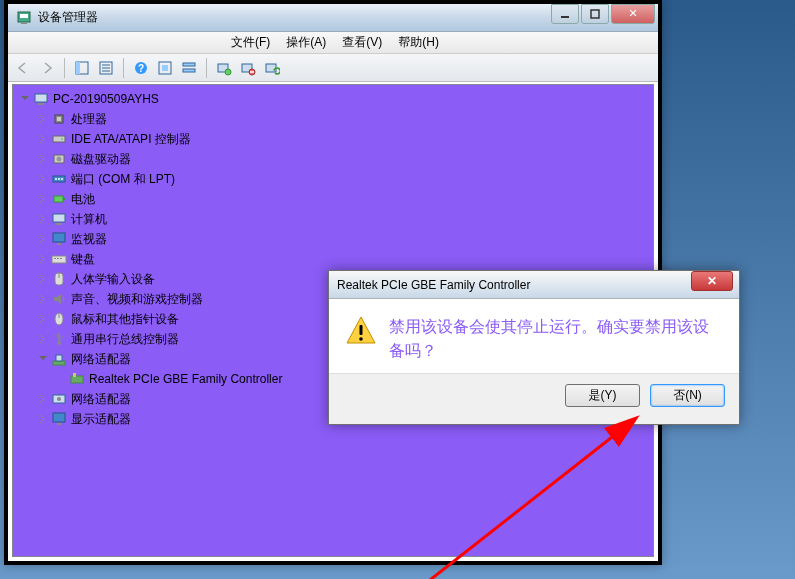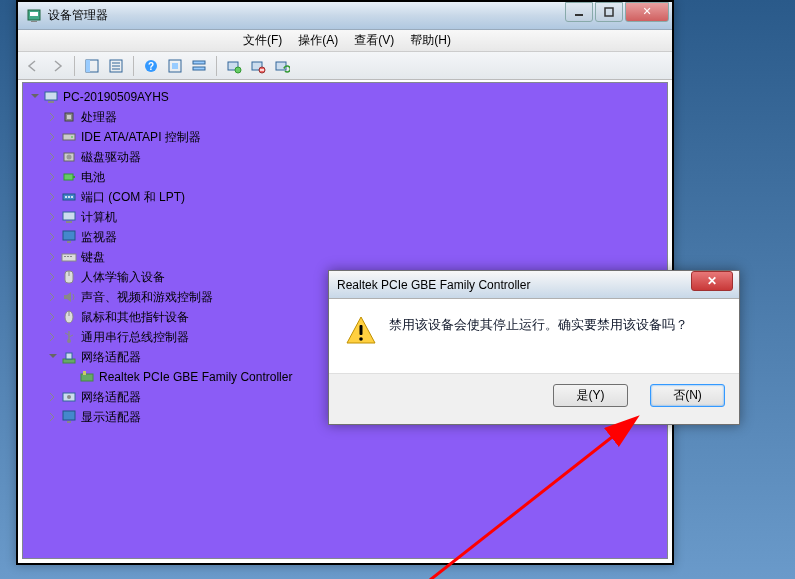--- a/index.html
+++ b/index.html
@@ -1,18 +1,18 @@
 <!DOCTYPE html>
 <html><head>
 <meta charset="utf-8">
 <style>
 * { box-sizing: border-box; margin: 0; padding: 0; font-family: "Microsoft YaHei", "Segoe UI", Tahoma, sans-serif; }
 body { width: 795px; height: 579px; background: linear-gradient(180deg, #2a5a8a 0%, #4a7aaa 50%, #6a9aca 100%); position: relative; overflow: hidden; }
 
-.window { position: absolute; top: 0; left: 16px; width: 658px; height: 565px; background: #fff; border: 2px solid #000000; box-shadow: 0 0 10px rgba(0,0,0,0.3); }
+.window { position: absolute; top: 0; left: 4px; width: 658px; height: 565px; background: #fff; border: 4px solid #000000; box-shadow: 0 0 10px rgba(0,0,0,0.3); }
 
 .titlebar { height: 28px; background: linear-gradient(180deg, #e8f0f8 0%, #c8d8e8 50%, #b0c8e0 100%); border-bottom: 1px solid #9ab; display: flex; align-items: center; padding-left: 8px; }
 .titlebar-icon { width: 16px; height: 16px; margin-right: 6px; }
 .titlebar-text { font-size: 12px; color: #000; flex: 1; }
 .win-controls { display: flex; height: 20px; margin-right: 3px; margin-top: -8px; }
 .win-btn { width: 28px; height: 20px; background: linear-gradient(180deg, #e0e8f0, #c0d0e0); border: 1px solid #8aa; border-radius: 0 0 3px 3px; margin-left: 2px; display: flex; align-items: center; justify-content: center; font-size: 11px; cursor: default; }
 .win-btn.close { width: 44px; background: linear-gradient(180deg, #e8a0a0, #d06060); color: #fff; }
 
 .menubar { height: 22px; background: linear-gradient(180deg, #f8f8f8, #e8e8e8); border-bottom: 1px solid #ccc; display: flex; align-items: center; padding-left: 4px; font-size: 12px; justify-content: center; }
 .menu-item { padding: 2px 8px; cursor: default; }
@@ -30,22 +30,22 @@
 .indent-0 { padding-left: 0px; }
 .indent-1 { padding-left: 18px; }
 .indent-2 { padding-left: 36px; }
 
 .dialog { position: absolute; top: 270px; left: 328px; width: 412px; height: 155px; background: #f0f0f0; border: 1px solid #707070; box-shadow: 0 0 12px rgba(0,0,0,0.4); }
 .dialog-titlebar { height: 28px; background: linear-gradient(180deg, #f8f8f8 0%, #e0e8f0 50%, #c8d8e8 100%); border-bottom: 1px solid #b0b0b0; display: flex; align-items: center; padding-left: 8px; font-size: 12px; }
 .dialog-title { flex: 1; }
 .dialog-close { width: 42px; height: 20px; background: linear-gradient(180deg, #e87878, #c83838); border: 1px solid #a03030; border-radius: 3px; margin-right: 6px; margin-top: -8px; display: flex; align-items: center; justify-content: center; color: #fff; font-size: 12px; font-weight: bold; }
 .dialog-body { padding: 16px 16px 8px 16px; display: flex; gap: 12px; background: #fff; height: 74px; }
 .dialog-icon { width: 32px; height: 32px; flex-shrink: 0; }
-.dialog-text { font-size: 13px; color: #0f172a; line-height: 1.5; }
-.dialog-buttons { padding: 10px 14px; display: flex; justify-content: flex-end; gap: 22px; background: #f0f0f0; border-top: 1px solid #dfdfdf; }
+.dialog-text { font-size: 16px; color: #8b5cf6; line-height: 1.5; }
+.dialog-buttons { padding: 10px 14px; display: flex; justify-content: flex-end; gap: 10px; background: #f0f0f0; border-top: 1px solid #dfdfdf; }
 .dlg-btn { min-width: 75px; height: 23px; font-size: 12px; background: linear-gradient(180deg, #f4f4f4, #e0e0e0); border: 1px solid #707070; border-radius: 3px; cursor: default; padding: 0 12px; }
 .dlg-btn.focus { border: 1px solid #3399ff; box-shadow: 0 0 2px #3399ff inset; }
 
 .arrow { position: absolute; top: 415px; left: 370px; pointer-events: none; }
 
 svg { display: block; }
 </style>
 </head>
 <body>
 
@@ -209,41 +209,41 @@
           <span class="tree-label">磁盘驱动器</span>
         </div>
         <div class="tree-item indent-1">
           <span class="tree-expander">
             <svg width="10" height="10">
               <path d="M2 1 L6 5 L2 9" fill="none" stroke="#888" stroke-width="1"></path>
             </svg>
           </span>
           <span class="tree-icon">
             <svg width="16" height="16">
-              <rect x="3" y="5" width="9" height="6" fill="#6c6" stroke="#393"></rect>
-              <rect x="12" y="7" width="2" height="2" fill="#393"></rect>
-            </svg>
-          </span>
-          <span class="tree-label">电池</span>
-        </div>
-        <div class="tree-item indent-1">
-          <span class="tree-expander">
-            <svg width="10" height="10">
-              <path d="M2 1 L6 5 L2 9" fill="none" stroke="#888" stroke-width="1"></path>
-            </svg>
-          </span>
-          <span class="tree-icon">
-            <svg width="16" height="16">
               <rect x="2" y="5" width="12" height="6" fill="#48c" stroke="#258"></rect>
               <circle cx="5" cy="8" r="1" fill="#fff"></circle>
               <circle cx="8" cy="8" r="1" fill="#fff"></circle>
               <circle cx="11" cy="8" r="1" fill="#fff"></circle>
             </svg>
           </span>
           <span class="tree-label">端口 (COM 和 LPT)</span>
+        </div>
+        <div class="tree-item indent-1">
+          <span class="tree-expander">
+            <svg width="10" height="10">
+              <path d="M2 1 L6 5 L2 9" fill="none" stroke="#888" stroke-width="1"></path>
+            </svg>
+          </span>
+          <span class="tree-icon">
+            <svg width="16" height="16">
+              <rect x="3" y="5" width="9" height="6" fill="#6c6" stroke="#393"></rect>
+              <rect x="12" y="7" width="2" height="2" fill="#393"></rect>
+            </svg>
+          </span>
+          <span class="tree-label">电池</span>
         </div>
         <div class="tree-item indent-1">
           <span class="tree-expander">
             <svg width="10" height="10">
               <path d="M2 1 L6 5 L2 9" fill="none" stroke="#888" stroke-width="1"></path>
             </svg>
           </span>
           <span class="tree-icon">
             <svg width="16" height="16">
               <rect x="2" y="3" width="12" height="8" fill="#cde" stroke="#369"></rect>

